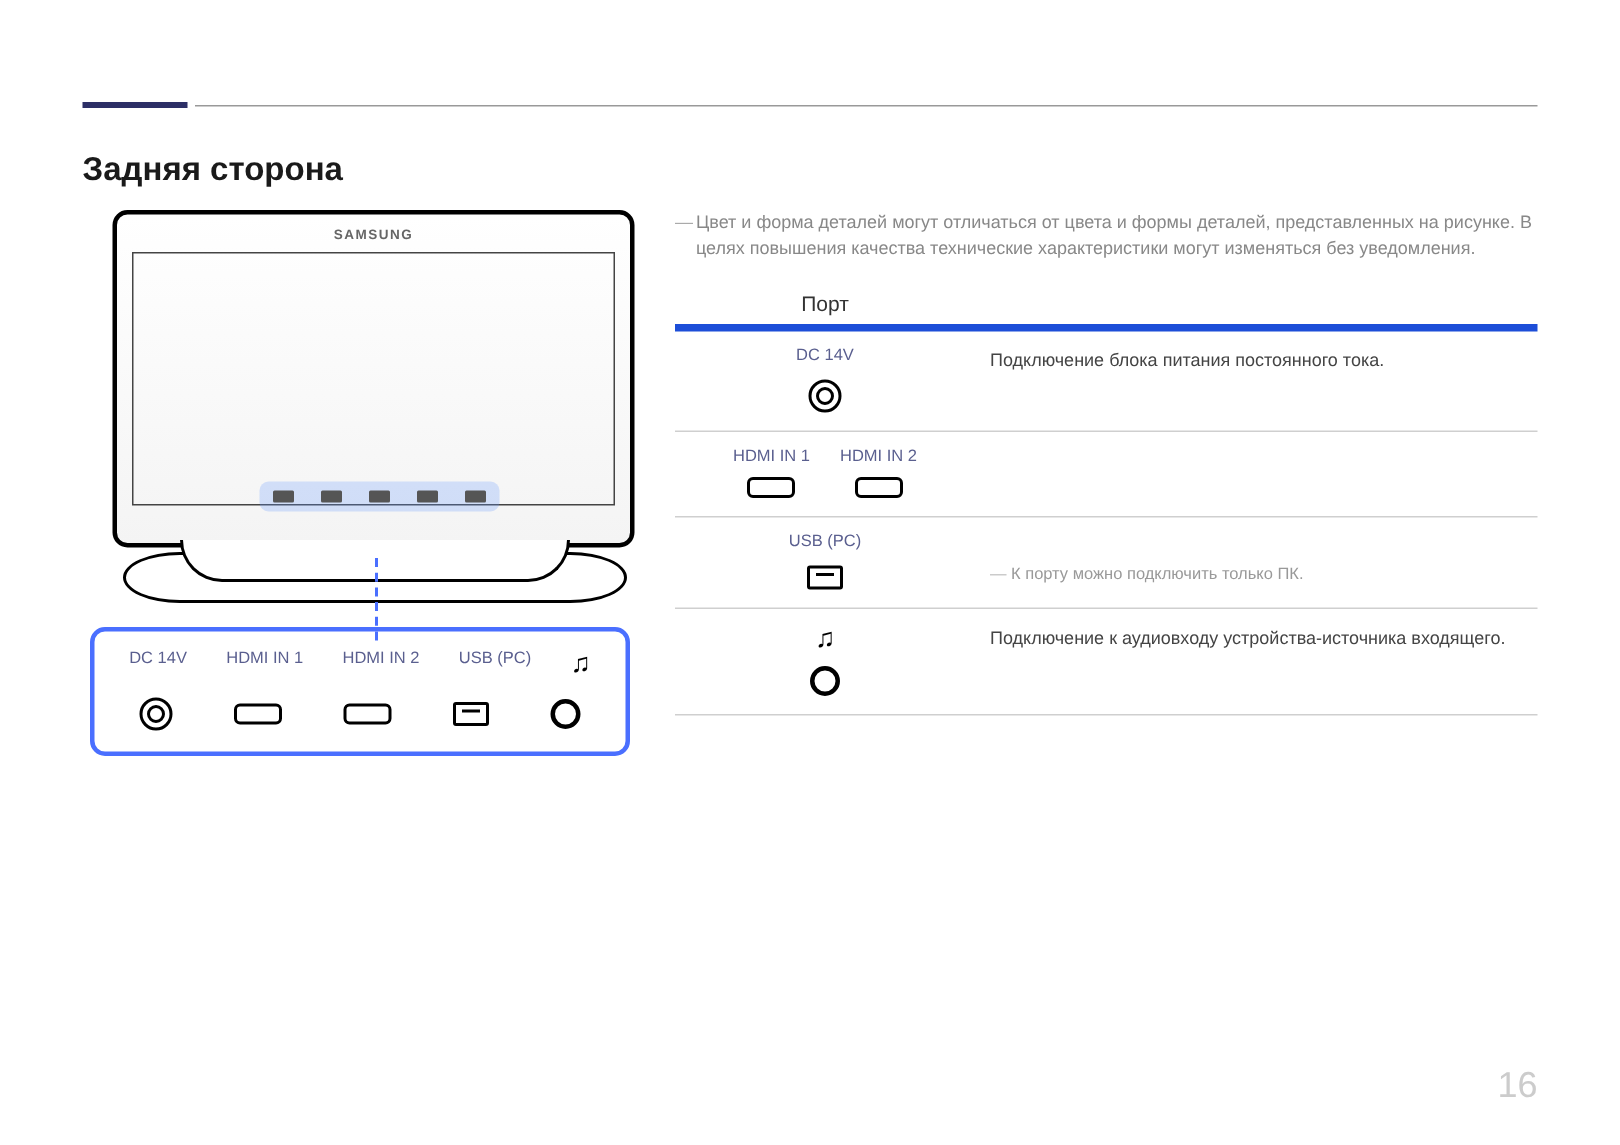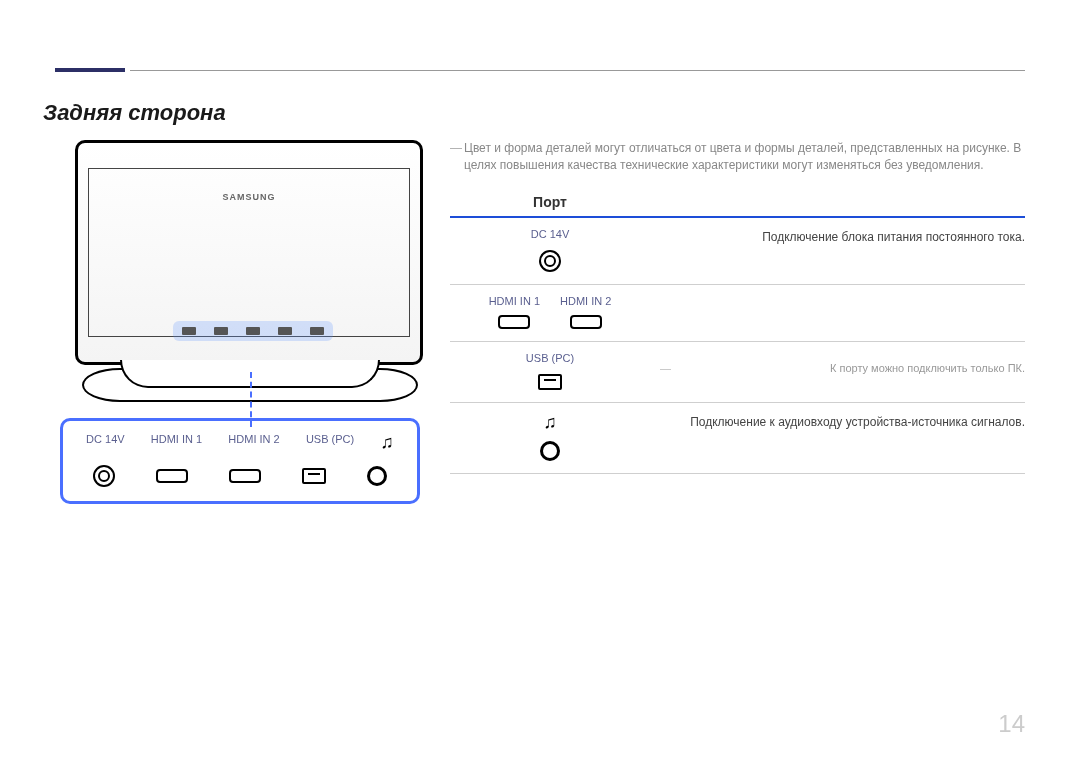--- a/index.html
+++ b/index.html
@@ -19,25 +19,24 @@
     background: #2c2f66;
   }
   .top-rule-thin {
     position: absolute;
     left: 130px; right: 55px; top: 70px;
     height: 0;
     border-top: 1px solid #999;
   }
   .heading {
     position: absolute;
-    left: 43px; top: 100px;
+    left: 55px; top: 100px;
     font-size: 22px;
     font-weight: bold;
     color: #1a1a1a;
-    font-style: italic;
   }
   .page-number {
     position: absolute;
     right: 55px; bottom: 25px;
     font-size: 24px;
     color: #ccc;
     font-weight: 300;
   }
 
   
@@ -60,21 +59,20 @@
     border: 1px solid #444;
   }
   .monitor-brand {
     position: absolute;
     top: 8px; left: 0; right: 0;
     text-align: center;
     font-size: 9px;
     letter-spacing: 1px;
     font-weight: bold;
     color: #666;
-    margin-top: 41px;
   }
   .monitor-ports-area {
     position: absolute;
     left: 95px; top: 178px;
     width: 160px; height: 20px;
     background: rgba(100,150,255,0.25);
     border-radius: 6px;
     display: flex;
     justify-content: space-around;
     align-items: center;
@@ -146,23 +144,23 @@
     margin-bottom: 14px;
   }
   .note:before {
     content: "―";
     position: absolute;
     left: 0; top: 0;
     color: #aaa;
   }
   .table-header {
     display: flex;
-    border-bottom: 2px solid #1d4ed8;
+    border-bottom: 5px solid #1d4ed8;
     padding: 6px 0;
-    font-weight: bold;
+    font-weight: normal;
     font-size: 14px;
     align-items: center;
   }
   .col-port { width: 200px; text-align: center; }
   .col-desc { flex: 1; padding-left: 10px; }
   .port-row {
     display: flex;
     border-bottom: 1px solid #cfcfcf;
     padding: 10px 0 12px 0;
     font-size: 12px;
@@ -176,26 +174,25 @@
     color: #5a5f8f;
     font-size: 11px;
   }
   .port-cell-inner { display:flex; gap:20px; }
   .port-cell-inner .lbl-stack { display:flex; flex-direction:column; align-items:center; gap:8px; }
   .desc-cell {
     flex: 1;
     padding-left: 10px;
     color: #444;
     line-height: 1.5;
-    text-align: right;
   }
   .desc-cell .sub {
     font-size: 11px;
     color: #999;
-    margin-top: 8px;
+    margin-top: 20px;
     padding-left: 14px;
     position: relative;
   }
   .desc-cell .sub:before{
     content:"―";
     position:absolute; left:0; top:0; color:#bbb;
   }
 
   
   .icon-dc { width:22px; height:22px; border:2px solid #000; border-radius:50%; display:flex; align-items:center; justify-content:center; }
@@ -285,17 +282,17 @@
     <div class="desc-cell">
       <div class="sub">К порту можно подключить только ПК.</div>
     </div>
   </div>
 
   <div class="port-row">
     <div class="port-cell">
       <span class="icon-audio">♫</span>
       <span class="icon-audio-ring"></span>
     </div>
-    <div class="desc-cell">Подключение к аудиовходу устройства-источника сигналов.</div>
+    <div class="desc-cell">Подключение к аудиовходу устройства-источника входящего.</div>
   </div>
 </div>
 
-<div class="page-number">14</div>
+<div class="page-number">16</div>
 
 </body></html>

